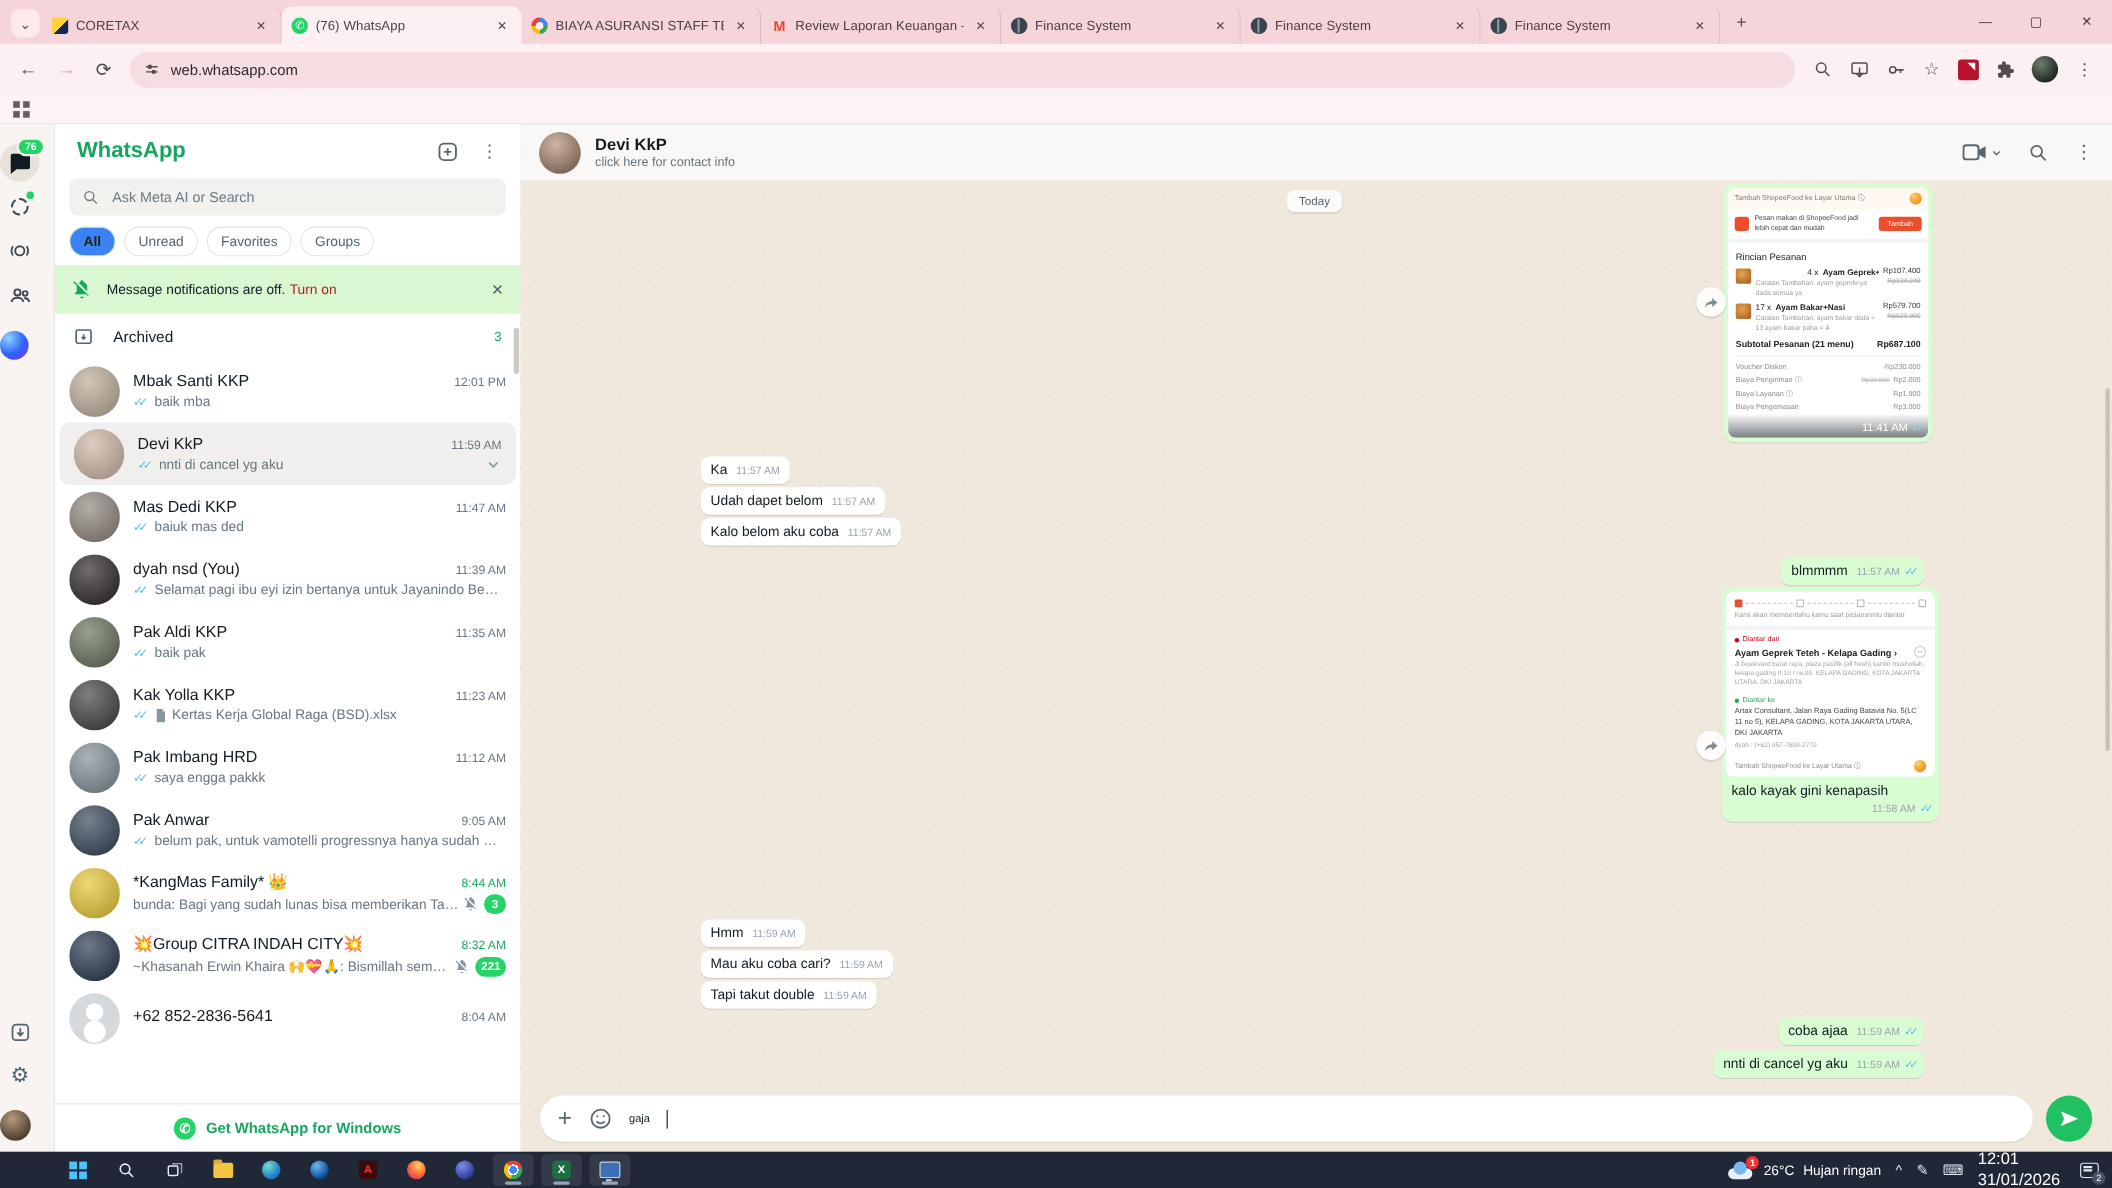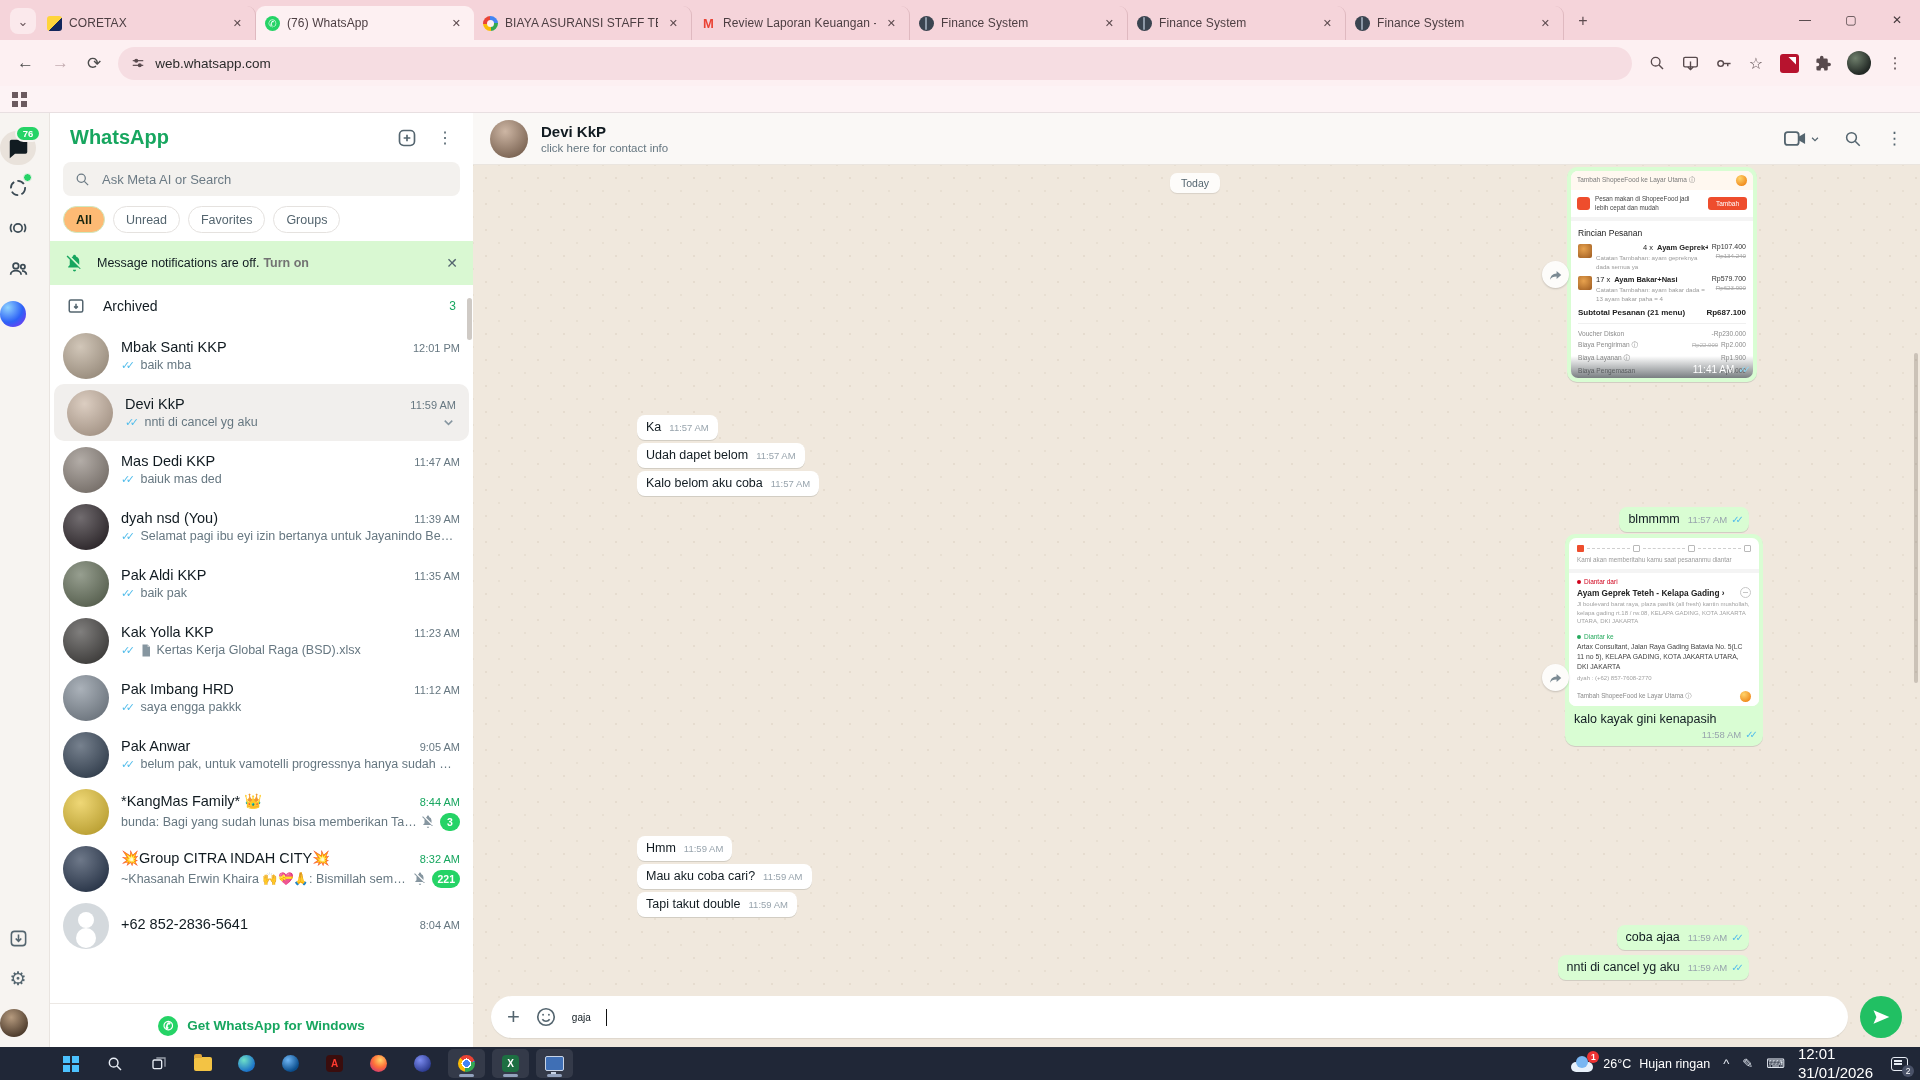--- a/index.html
+++ b/index.html
@@ -53,23 +53,23 @@
   .gear{font-size:19px;color:#54656f}
   .rail-avatar{width:28px;height:28px;border-radius:50%;background:radial-gradient(circle at 40% 30%,#b59a7e,#4e3c2d 75%);margin-top:8px}
   
   .sidebar{width:423px;background:#fff;display:flex;flex-direction:column;position:relative;box-sizing:border-box}
   .sb-head{display:flex;align-items:center;padding:13px 20px 4px}
   .sb-title{font-size:20px;font-weight:bold;color:#17a65f;flex:1}
   .sb-hic{display:flex;gap:20px;color:#54656f;align-items:center}
   .search{margin:9px 13px 2px;height:34px;background:#f3f1ee;border-radius:8px;display:flex;align-items:center;padding:0 12px;color:#6b7a84;font-size:13px;gap:12px}
   .chips{display:flex;gap:8px;padding:8px 13px 8px}
   .chip{height:25px;padding:0 12px;border:1px solid #e5e2df;border-radius:14px;font-size:12.5px;color:#54656f;display:flex;align-items:center;background:#fff}
-  .chip.active{background:#fdba74;border-color:#cfe9c0;color:#17250f;font-weight:bold}
+  .chip.active{background:#3b82f6;border-color:#cfe9c0;color:#17250f;font-weight:bold}
   .banner{height:44px;background:#d9f8d2;display:flex;align-items:center;padding:0 15px;gap:13px;font-size:12.5px;color:#111b21}
-  .banner .turn{color:#737373;font-weight:bold;margin-left:4px}
+  .banner .turn{color:#b91c1c;font-weight:normal;margin-left:4px}
   .banner .bx{margin-left:auto;color:#54656f;font-size:14px}
   .archived{display:flex;align-items:center;height:42px;padding:0 17px;gap:18px;font-size:14px;color:#111b21}
   .archived .cnt{margin-left:auto;font-size:12px;color:#17a65f}
   .list{flex:1;overflow:hidden;position:relative}
   .row{height:57px;display:flex;align-items:center;padding:0 13px;gap:12px;box-sizing:border-box}
   .row.sel{background:#f1efed;border-radius:10px;margin:0 4px}
   .avatar{width:46px;height:46px;border-radius:50%;flex:none;position:relative;overflow:hidden}
   .av-default::after{content:"";position:absolute;left:50%;top:9px;width:16px;height:16px;margin-left:-8px;border-radius:50%;background:#fff;box-shadow:0 18px 0 2px #fff}
   .rc{flex:1;min-width:0}
   .r1{display:flex;align-items:baseline}
@@ -101,21 +101,21 @@
   
   .ocard{position:absolute;left:1094px;top:54px;width:182px;background:#d9fdd3;border-radius:10px;padding:4px;box-shadow:0 1px .5px rgba(11,20,26,.13);z-index:3}
   .oc-in{background:#fff;border-radius:7px;overflow:hidden;position:relative}
   .oc-promo{background:#fff8f0;display:flex;align-items:center;padding:4px 6px;gap:4px}
   .oc-promoh{font-size:6.5px;color:#7a7a7a;flex:1}
   .foodemo{width:11px;height:11px;border-radius:50%;background:radial-gradient(circle at 35% 30%,#ffd36b,#f08c1e 75%);flex:none}
   .oc-cta{display:flex;align-items:center;gap:5px;padding:5px 6px;border-bottom:4px solid #f4f4f4}
   .oc-appic{width:13px;height:13px;border-radius:3px;background:#ee4d2d;flex:none}
   .oc-ctat{font-size:6.3px;color:#444;flex:1;line-height:1.35}
   .oc-btn{background:#ee4d2d;color:#fff;font-size:6.5px;padding:3px 8px;border-radius:3px;flex:none}
-  .oc-body{padding:5px 7px 4px}
+  .oc-body{padding:5px 7px 24px}
   .oc-sec{font-size:8.5px;color:#222;margin:2px 0 5px}
   .oc-item{display:flex;gap:4px;margin-bottom:4px}
   .oc-th{width:14px;height:14px;border-radius:2px;background:radial-gradient(circle at 40% 35%,#e8a24e,#9c5a20);flex:none;margin-top:1px}
   .oc-mid{flex:1;min-width:0}
   .oc-l1{font-size:7.5px;color:#222;font-weight:bold;white-space:nowrap;overflow:hidden}
   .oc-note{font-size:6.2px;color:#9a9a9a;margin-top:2px;line-height:1.4}
   .oc-right{flex:none;text-align:right}
   .oc-price{font-size:7px;color:#333}
   .oc-orig{font-size:6.2px;color:#aaa;text-decoration:line-through;margin-top:2px}
   .oc-sub{display:flex;font-size:8px;font-weight:bold;color:#222;margin:4px 0 6px}

